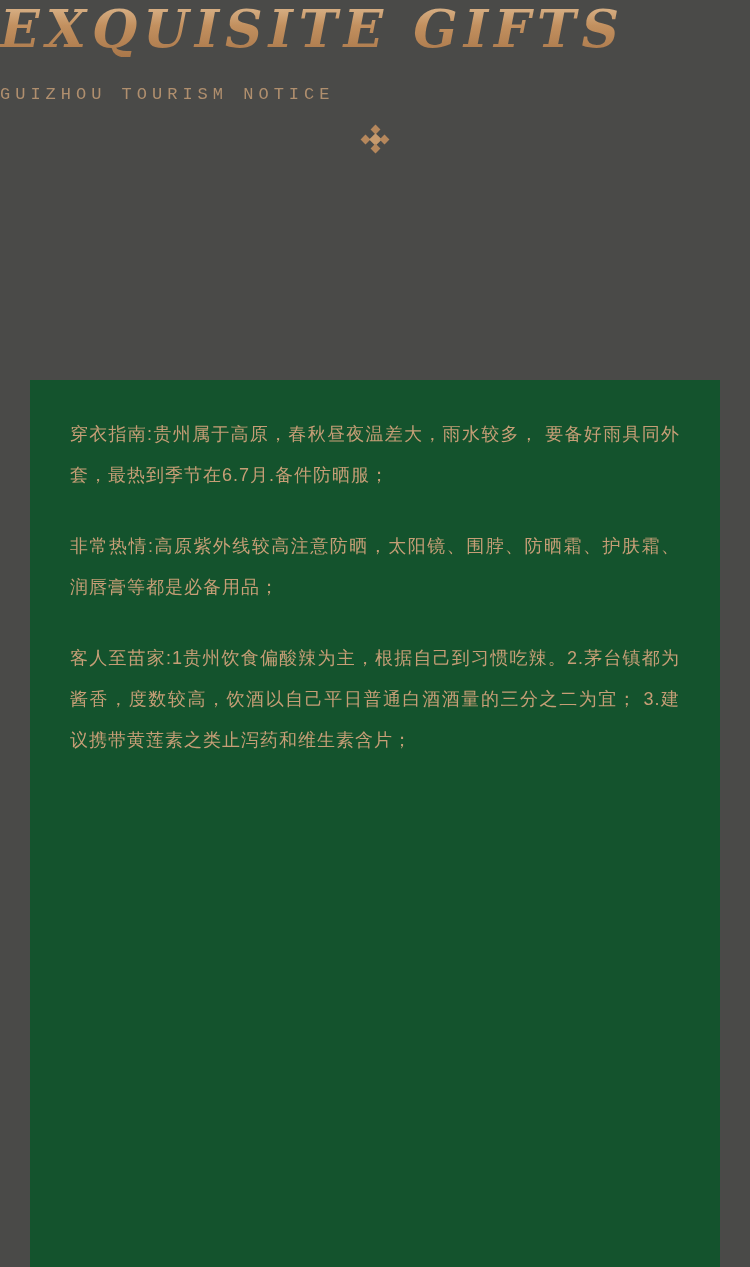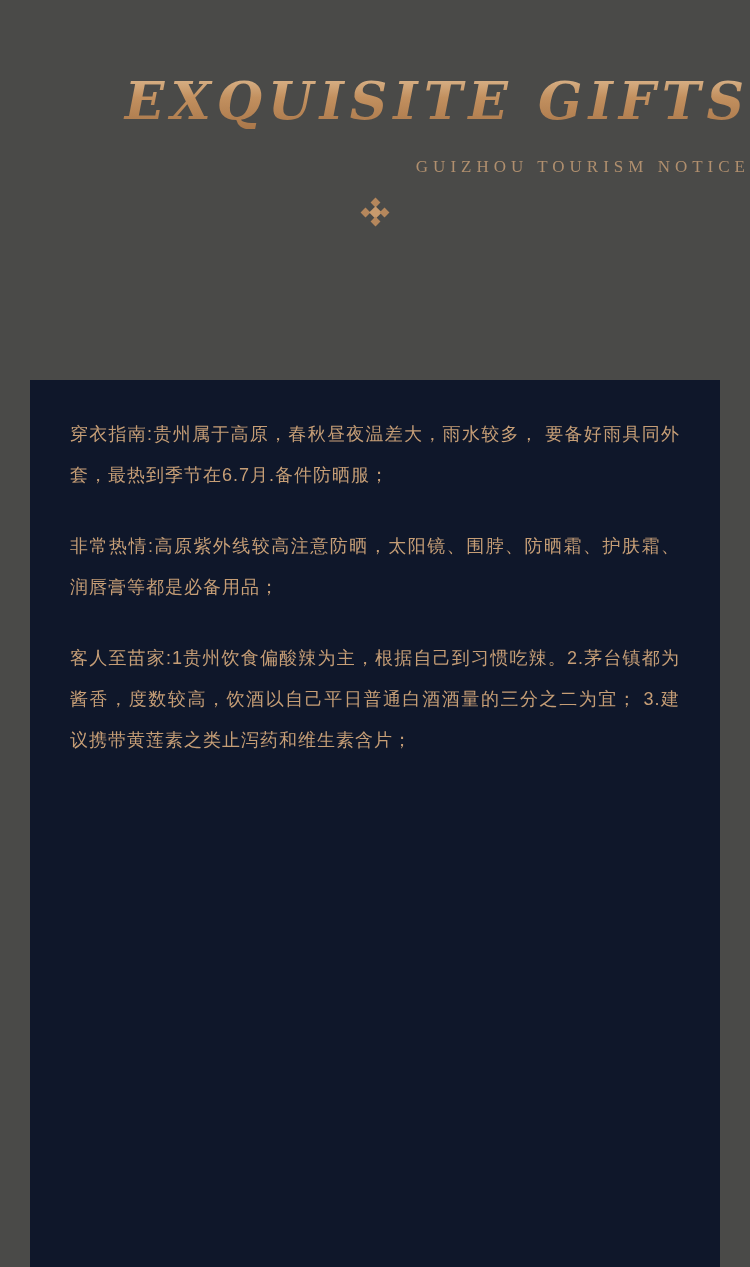--- a/index.html
+++ b/index.html
@@ -18,22 +18,21 @@
   .page {
     position: relative;
     width: 750px;
     height: 1267px;
     background: #4a4a48;
     box-sizing: border-box;
   }
 
   
   .header {
-    padding-top: 72px;
-    text-align: right;
+    text-align: left;
   }
 
   .title-en {
     font-family: "DejaVu Serif", "Liberation Serif", serif;
     font-style: italic;
     font-weight: bold;
     font-size: 52px;
     letter-spacing: 6px;
     line-height: 1.1;
     color: #c79a6d;
@@ -51,21 +50,21 @@
     color: #cda47c;
     background: linear-gradient(180deg, #e3c29c 0%, #c08f5f 60%, #a87848 100%);
     -webkit-background-clip: text;
     background-clip: text;
     -webkit-text-fill-color: transparent;
     margin: 0 0 12px 0;
     font-weight: normal;
   }
 
   .title-sub {
-    font-family: Liberation Serif, serif;
+    font-family: Liberation Mono, monospace;
     font-size: 17px;
     letter-spacing: 5px;
     color: #b08f6e;
     margin: 0 0 22px 0;
   }
 
   .diamond-ornament {
     display: block;
     margin: 0 auto;
     width: 26px;
@@ -88,21 +87,21 @@
   .diamond-ornament .d.right { right: 0px; top: 10px; width: 7px; height: 7px; }
   .diamond-ornament .d.up    { left: 10px; top: 0px;  width: 7px; height: 7px; }
   .diamond-ornament .d.down  { left: 10px; bottom: 0px; width: 7px; height: 7px; }
 
   
   .content-panel {
     position: absolute;
     left: 30px;
     top: 380px;
     width: 690px;
-    background: #0f172a;
+    background: #14532d;
     padding: 34px 40px 40px 40px;
     box-sizing: border-box;
     min-height: 887px;
   }
 
   .para {
     color: #c69e76;
     font-family: "Liberation Sans", sans-serif;
     font-size: 18px;
     line-height: 41px;

